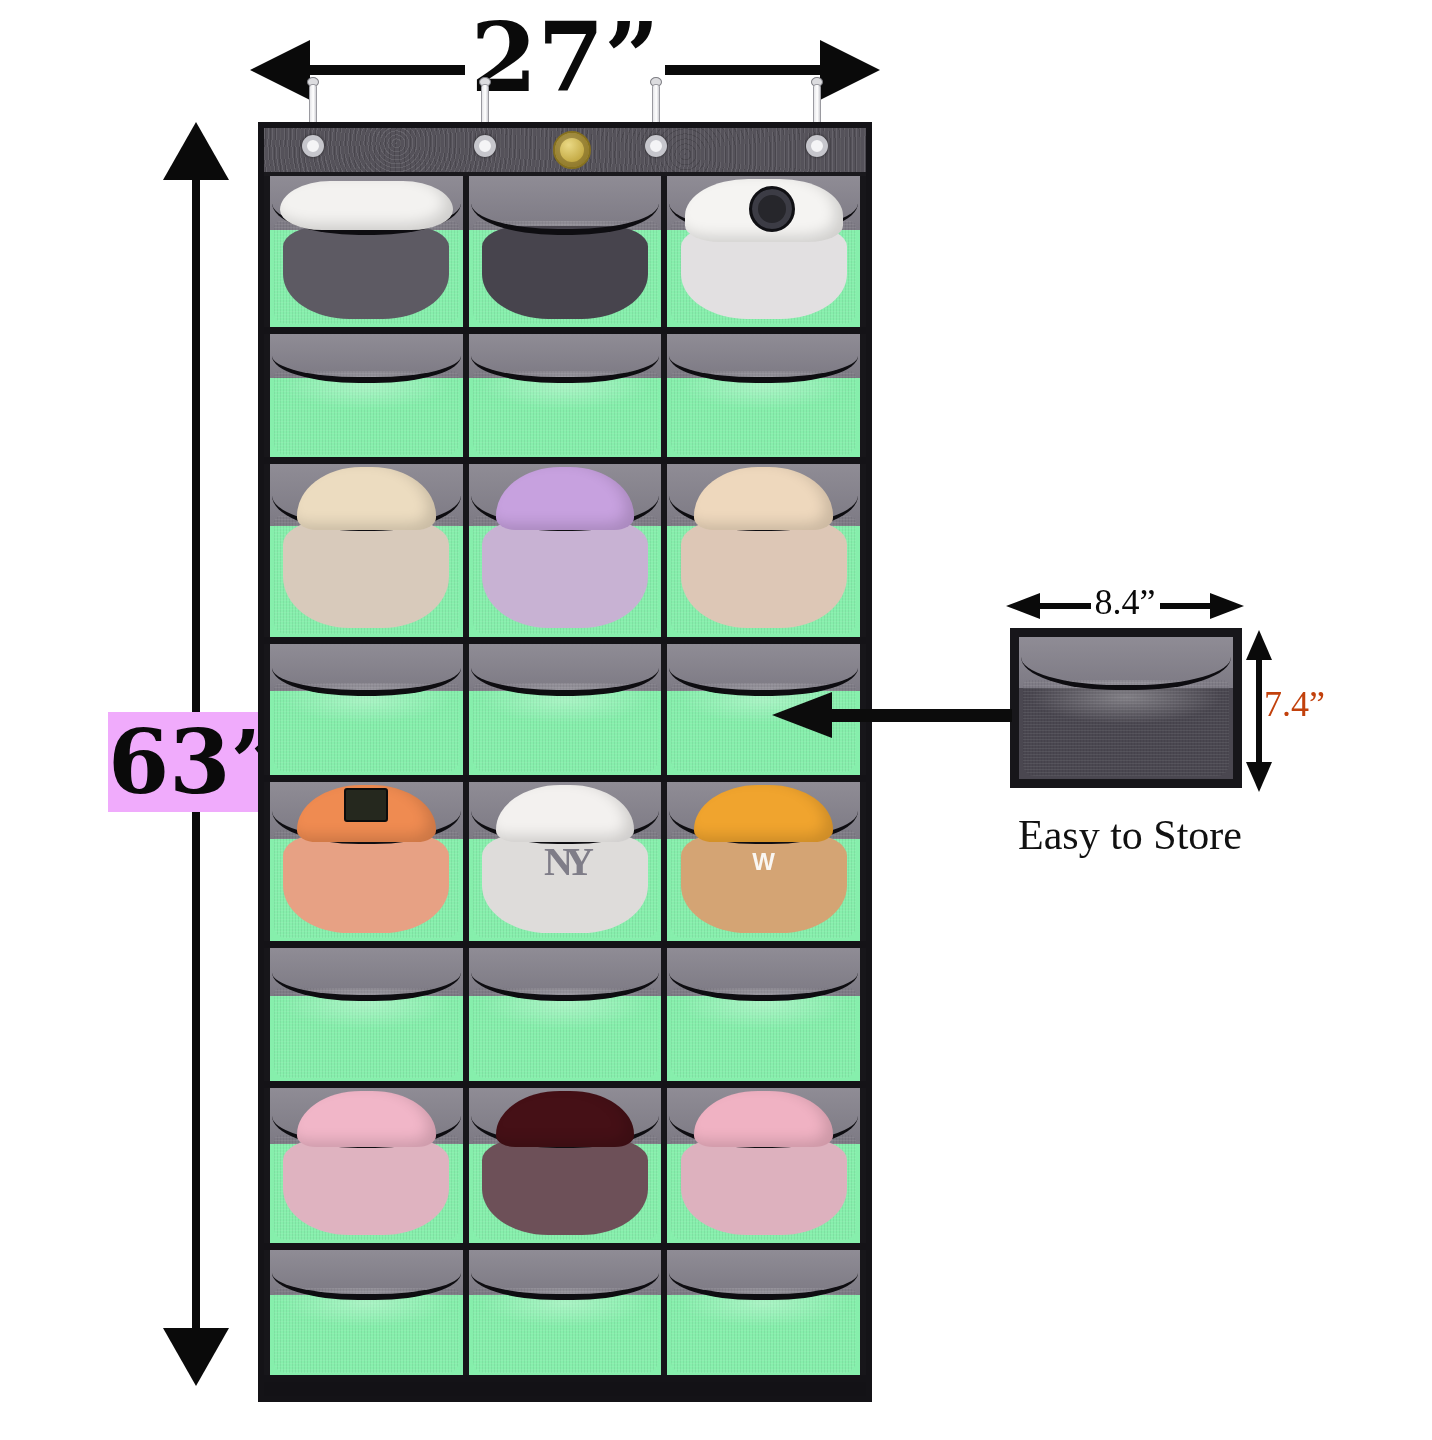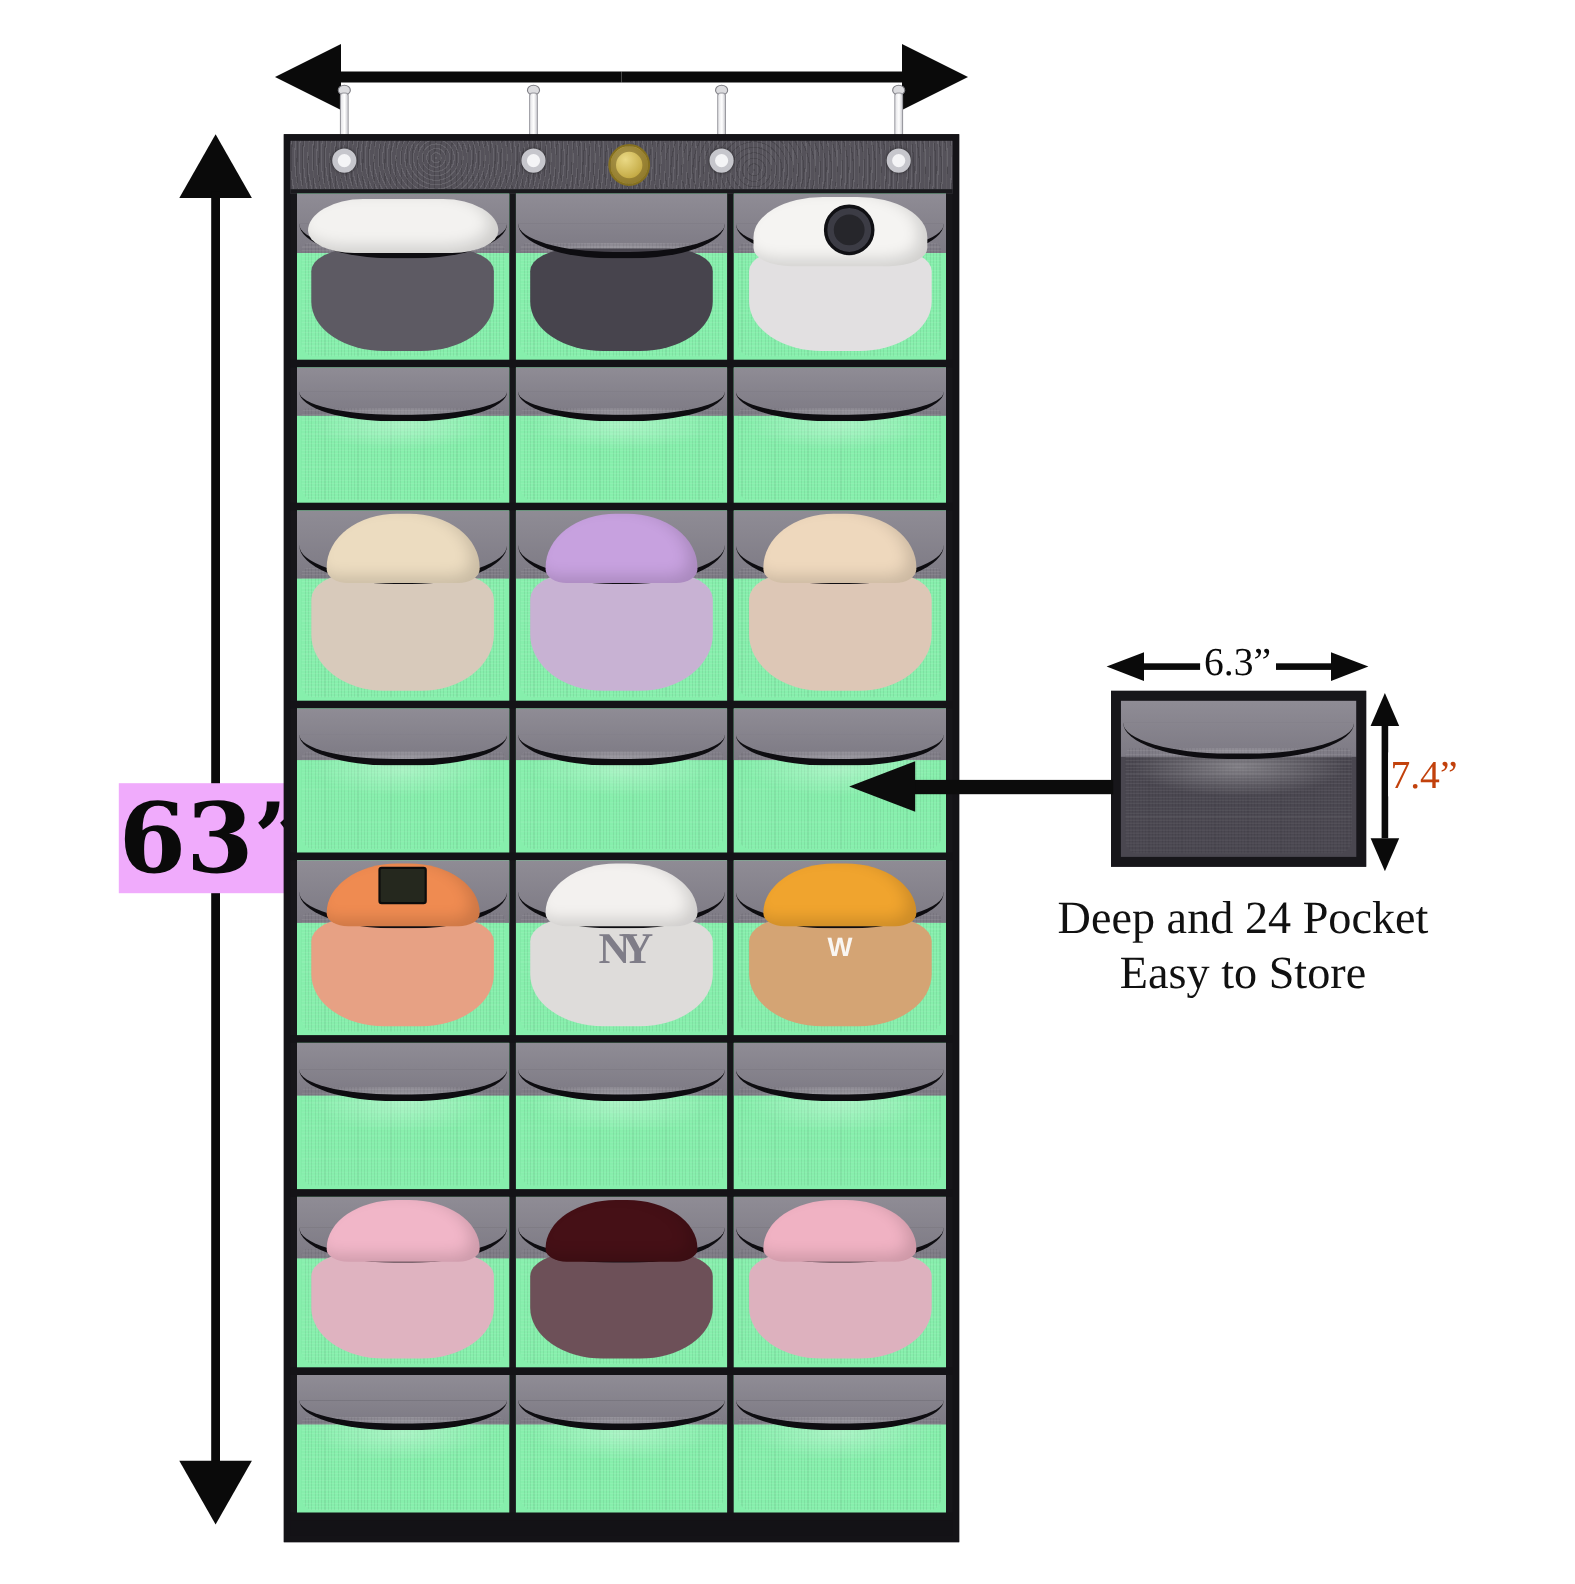--- a/index.html
+++ b/index.html
@@ -105,20 +105,21 @@
   .inset-caption .line + .line{}
 </style>
 </head>
 <body>
 
 <div class="canvas">
 
   <div class="dim-top">
     <div class="ah ah-left"></div>
     <div class="dim-line-h"></div>
+    <div class="dim-label-big">27”</div>
     <div class="dim-line-h"></div>
     <div class="ah ah-right"></div>
   </div>
 
   <div class="ah-up"></div>
   <div class="v-line"></div>
   <div class="ah-down"></div>
   <div class="height-label">63”</div>
 
   <div id="hooks">
@@ -308,21 +309,21 @@
             <div class="p-trim"></div>
           </div>
         </div>
       </div>
     <div class="org-bottom"></div>
   </div>
 
   <div class="dim-inset-w">
     <div class="ah-left sm"></div>
     <div class="dim-line-h thin"></div>
-    <div class="dim-label-sm">6.3”</div>
+    <div class="dim-label-sm">8.4”</div>
     <div class="dim-line-h thin"></div>
     <div class="ah-right sm"></div>
   </div>
 
   <div class="inset-box">
     <div class="p-back speckle"></div>
     <div class="p-front mesh"></div>
     <div class="p-trim"></div>
   </div>
 
@@ -330,17 +331,16 @@
     <div class="ah-up-sm"></div>
     <div class="dim-line-v"></div>
     <div class="ah-down-sm"></div>
   </div>
   <div class="inset-h-label">7.4”</div>
 
   <div class="pointer-shaft"></div>
   <div class="pointer-head"></div>
 
   <div class="inset-caption">
-    <div class="line">Deep and 24 Pocket</div>
     <div class="line">Easy to Store</div>
   </div>
 
 </div>
 
 </body></html>

